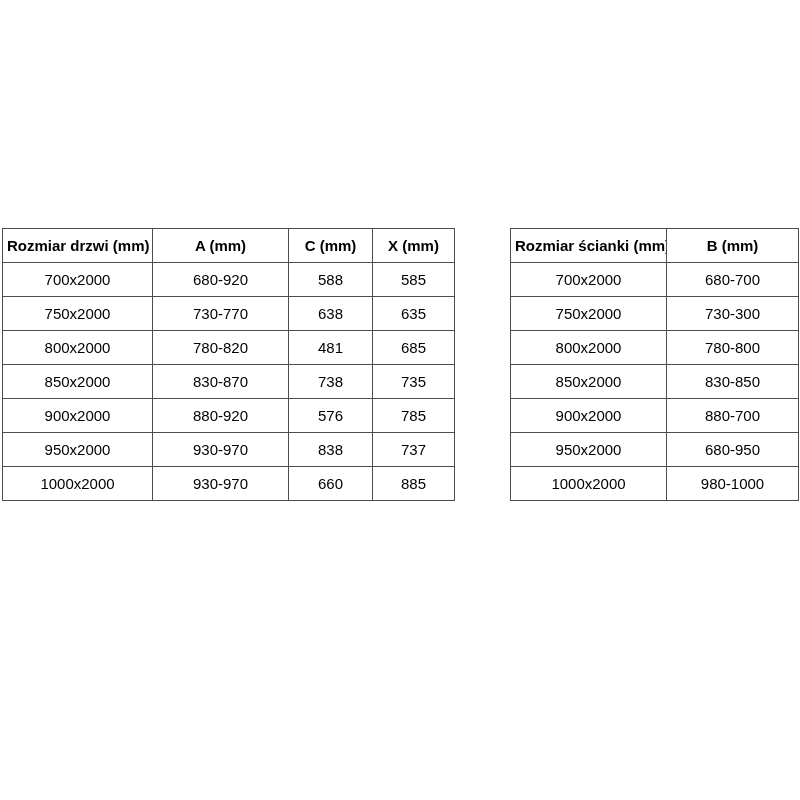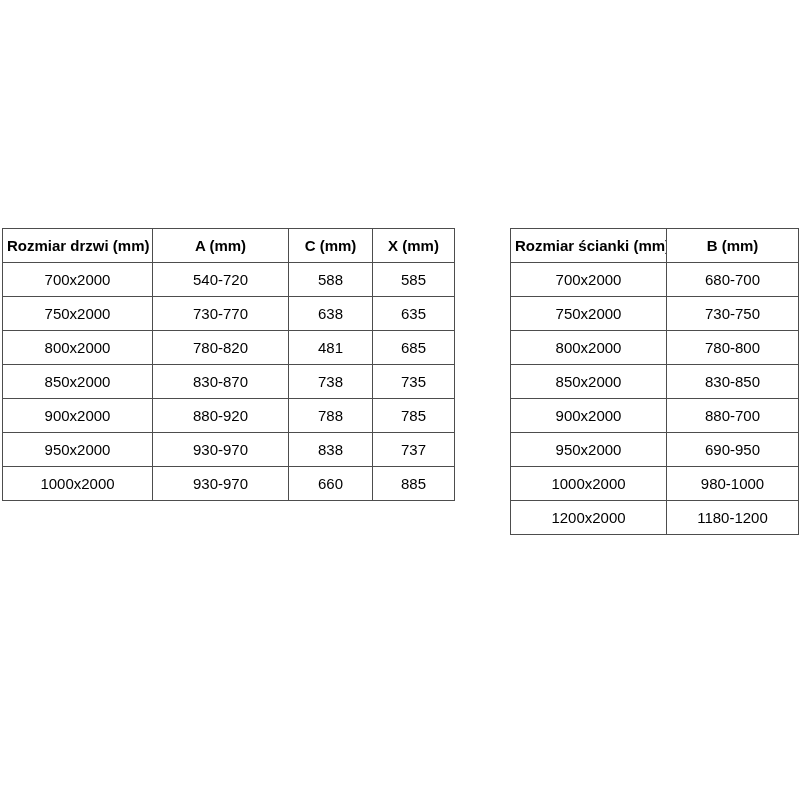--- a/index.html
+++ b/index.html
@@ -74,21 +74,21 @@
         <tr>
           <th>Rozmiar drzwi (mm)</th>
           <th>A (mm)</th>
           <th>C (mm)</th>
           <th>X (mm)</th>
         </tr>
       </thead>
     <tbody>
         <tr>
           <td>700x2000</td>
-          <td>540-720</td>
+          <td>680-920</td>
           <td>588</td>
           <td>585</td>
         </tr>
         <tr>
           <td>750x2000</td>
           <td>730-770</td>
           <td>638</td>
           <td>635</td>
         </tr>
         <tr>
@@ -99,21 +99,21 @@
         </tr>
         <tr>
           <td>850x2000</td>
           <td>830-870</td>
           <td>738</td>
           <td>735</td>
         </tr>
         <tr>
           <td>900x2000</td>
           <td>880-920</td>
-          <td>788</td>
+          <td>576</td>
           <td>785</td>
         </tr>
         <tr>
           <td>950x2000</td>
           <td>930-970</td>
           <td>838</td>
           <td>737</td>
         </tr>
         <tr>
           <td>1000x2000</td>
@@ -135,42 +135,38 @@
           <th>B (mm)</th>
         </tr>
       </thead>
     <tbody>
         <tr>
           <td>700x2000</td>
           <td>680-700</td>
         </tr>
         <tr>
           <td>750x2000</td>
-          <td>730-750</td>
+          <td>730-300</td>
         </tr>
         <tr>
           <td>800x2000</td>
           <td>780-800</td>
         </tr>
         <tr>
           <td>850x2000</td>
           <td>830-850</td>
         </tr>
         <tr>
           <td>900x2000</td>
           <td>880-700</td>
         </tr>
         <tr>
           <td>950x2000</td>
-          <td>690-950</td>
+          <td>680-950</td>
         </tr>
         <tr>
           <td>1000x2000</td>
           <td>980-1000</td>
-        </tr>
-        <tr>
-          <td>1200x2000</td>
-          <td>1180-1200</td>
         </tr>
       </tbody>
   </table>
 
 </div>
 
 </body></html>

